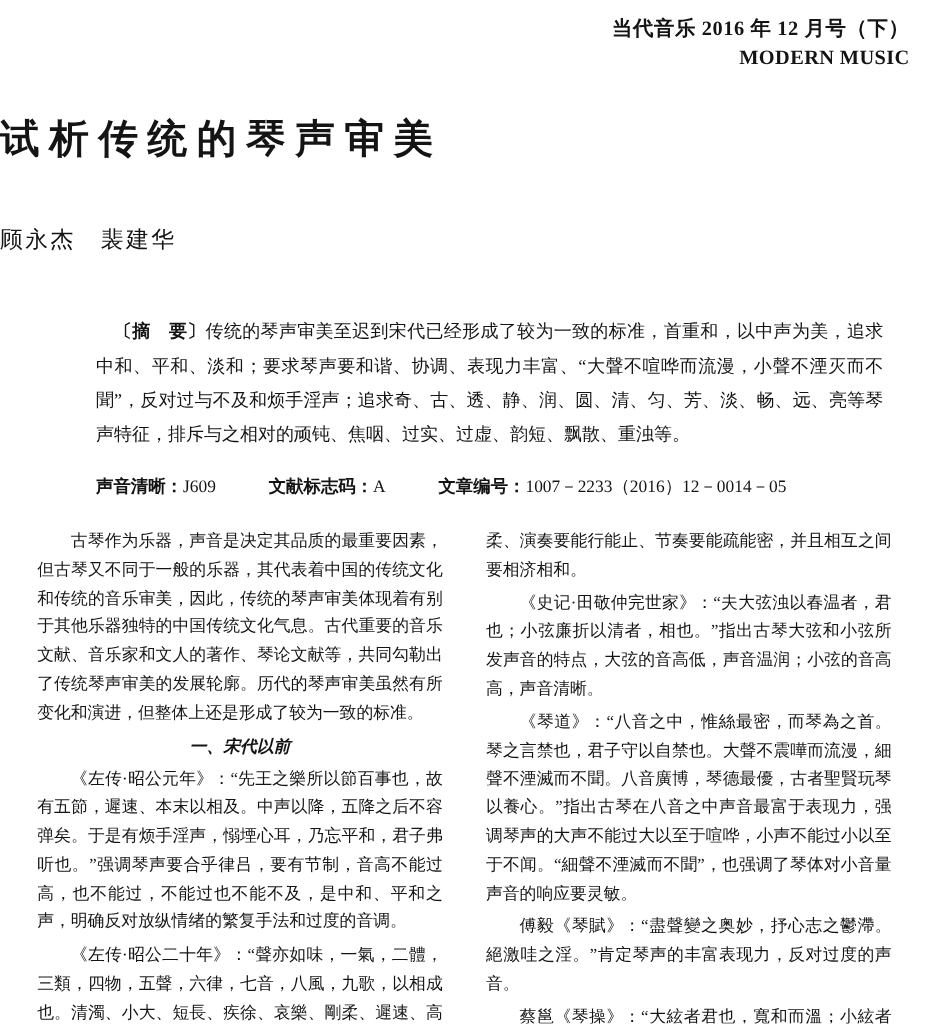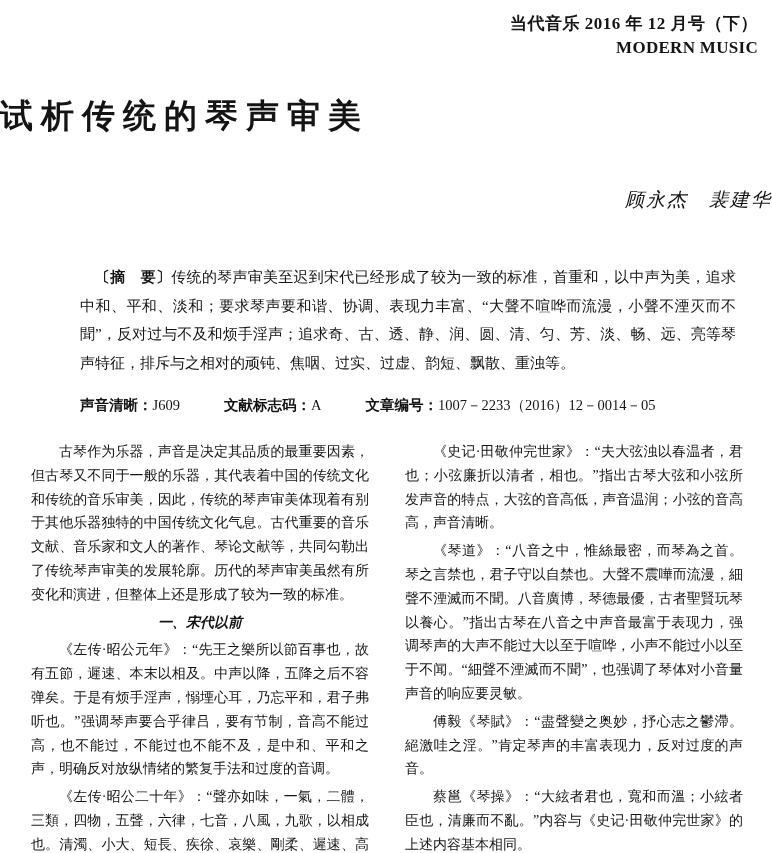--- a/index.html
+++ b/index.html
@@ -26,26 +26,25 @@
   .article-title {
     text-align: left;
     margin-top: 34px;
     font-family: "Liberation Sans", "DejaVu Sans", sans-serif;
     font-size: 33px;
     font-weight: 600;
     letter-spacing: 8px;
   }
 
   .authors {
-    text-align: right;
+    text-align: left;
     margin-top: 48px;
     font-family: "Liberation Sans", "DejaVu Sans", sans-serif;
     font-size: 19px;
     letter-spacing: 2px;
-    font-style: italic;
   }
 
   .abstract-block {
     margin: 50px 36px 0 80px;
     font-size: 15px;
     line-height: 28.5px;
     text-align: justify;
   }
   .abstract-block p { margin: 0; text-indent: 1em; }
   .abstract-label, .keywords-label {
@@ -106,20 +105,21 @@
   </div>
 
   <div class="body-columns">
     <div class="col">
       <p>古琴作为乐器，声音是决定其品质的最重要因素，但古琴又不同于一般的乐器，其代表着中国的传统文化和传统的音乐审美，因此，传统的琴声审美体现着有别于其他乐器独特的中国传统文化气息。古代重要的音乐文献、音乐家和文人的著作、琴论文献等，共同勾勒出了传统琴声审美的发展轮廓。历代的琴声审美虽然有所变化和演进，但整体上还是形成了较为一致的标准。</p>
       <div class="section-heading">一、宋代以前</div>
       <p>《左传·昭公元年》：“先王之樂所以節百事也，故有五節，遲速、本末以相及。中声以降，五降之后不容弹矣。于是有烦手淫声，愵堙心耳，乃忘平和，君子弗听也。”强调琴声要合乎律吕，要有节制，音高不能过高，也不能过，不能过也不能不及，是中和、平和之声，明确反对放纵情绪的繁复手法和过度的音调。</p>
       <p>《左传·昭公二十年》：“聲亦如味，一氣，二體，三類，四物，五聲，六律，七音，八風，九歌，以相成也。清濁、小大、短長、疾徐、哀樂、剛柔、遲速、高下、出入、周疏，以相濟也。君子聽之，以平其心，心平德和。</p>
     </div>
     <div class="col">
+      <p class="no-indent">柔、演奏要能行能止、节奏要能疏能密，并且相互之间要相济相和。</p>
       <p>《史记·田敬仲完世家》：“夫大弦浊以春温者，君也；小弦廉折以清者，相也。”指出古琴大弦和小弦所发声音的特点，大弦的音高低，声音温润；小弦的音高高，声音清晰。</p>
       <p>《琴道》：“八音之中，惟絲最密，而琴為之首。琴之言禁也，君子守以自禁也。大聲不震嘩而流漫，細聲不湮滅而不聞。八音廣博，琴德最優，古者聖賢玩琴以養心。”指出古琴在八音之中声音最富于表现力，强调琴声的大声不能过大以至于喧哗，小声不能过小以至于不闻。“細聲不湮滅而不聞”，也强调了琴体对小音量声音的响应要灵敏。</p>
       <p>傅毅《琴賦》：“盡聲變之奥妙，抒心志之鬱滯。絕激哇之淫。”肯定琴声的丰富表现力，反对过度的声音。</p>
       <p>蔡邕《琴操》：“大絃者君也，寬和而溫；小絃者臣也，清廉而不亂。”内容与《史记·田敬仲完世家》的上述内容基本相同。</p>
 
     </div>
   </div>
 
 </div>
 

